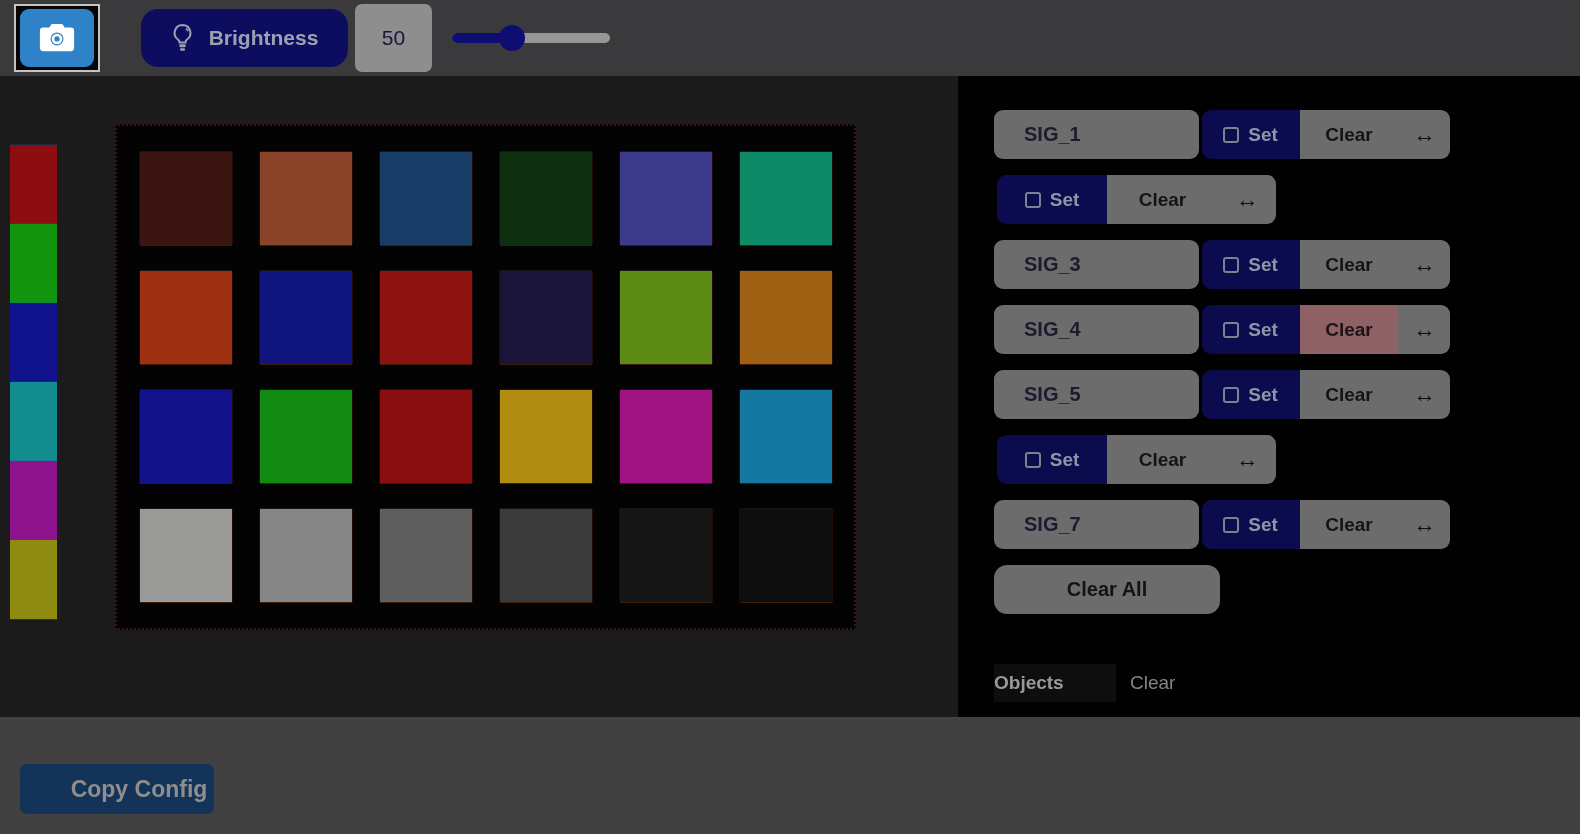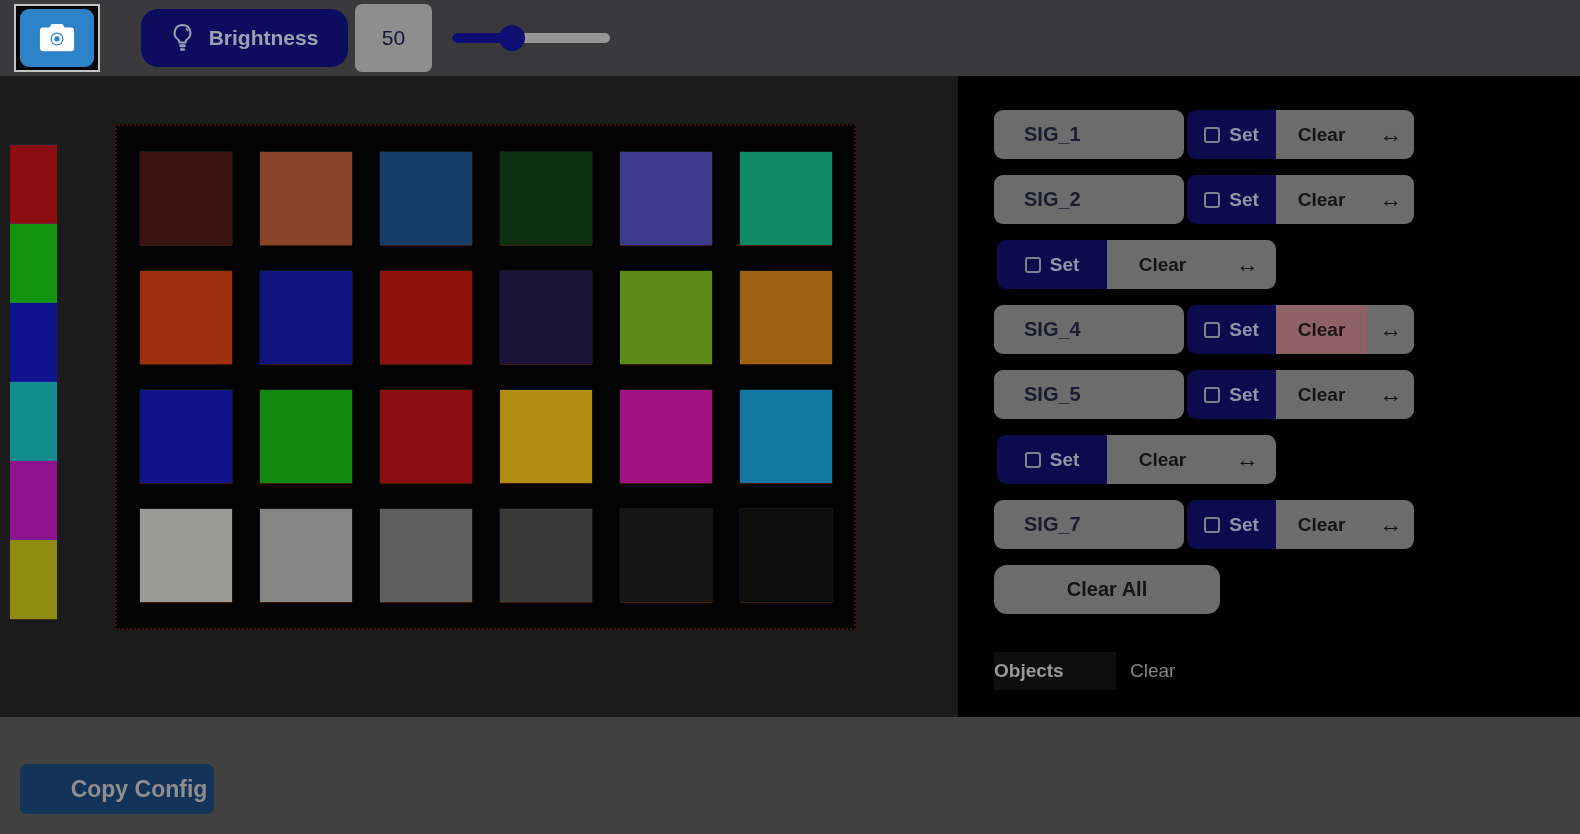--- a/index.html
+++ b/index.html
@@ -35,37 +35,37 @@
 
   .chart { position:absolute; left:115px; top:48px; width:741px; height:506px; background:#030304;
            border:2px dotted #3a150a; display:grid;
            grid-template-columns:repeat(6,92px); grid-template-rows:repeat(4,93px);
            column-gap:28px; row-gap:26px; padding:26px 23px; }
   .patch { box-shadow:0 1px 0 rgba(190,80,20,.32), 0 -1px 0 rgba(40,90,60,.28),
            1px 0 0 rgba(190,80,20,.16), -1px 0 0 rgba(40,80,200,.16); }
 
   
   .right-panel { flex:1; background:#010101; padding:34px 0 0 36px; }
-  .sig-row { display:flex; align-items:stretch; height:49px; margin-bottom:16px; width:420px; }
+  .sig-row { display:flex; align-items:stretch; height:49px; margin-bottom:16px; width:456px; }
   .sig-name { width:226px; background:#6c6c6c; border-radius:9px; display:flex; align-items:center;
               padding-left:30px; font-size:20px; font-weight:bold; color:#1b1b30; cursor:text; }
   .sig-controls { display:flex; margin-left:3px; border-radius:9px; overflow:hidden; }
   .btn-set { width:110px; background:#0b0b4e; border:none; display:flex; align-items:center; justify-content:center;
              gap:9px; color:#8d96a6; font-size:19px; font-weight:bold; font-family:inherit; cursor:pointer; }
   .checkbox { width:16px; height:16px; border:2px solid #79828f; border-radius:3px; display:inline-block; }
   .btn-clear { width:111px; background:#6c6c6c; border:none; color:#141414; font-size:19px; font-weight:bold;
                font-family:inherit; cursor:pointer; }
   .btn-clear.highlight { background:#8e6164; color:#1c1414; }
   .btn-arrow { width:58px; background:#6c6c6c; display:flex; align-items:center; justify-content:center;
                color:#0e0e0e; font-size:23px; font-weight:bold; cursor:pointer; }
 
   .clear-all { display:block; margin-top:4px; width:226px; height:49px; background:#6c6c6c; border:none;
                border-radius:13px; font-size:20px; font-weight:bold; color:#141414; font-family:inherit; cursor:pointer; }
 
-  .tabs { margin-top:38px; display:flex; align-items:center; }
+  .tabs { margin-top:50px; display:flex; align-items:center; }
   .tab { height:38px; display:flex; align-items:center; font-size:19px; cursor:pointer; }
   .tab.active { width:122px; background:#0e0e0f; color:#999999; font-weight:bold; }
   .tab.inactive { padding-left:14px; color:#848484; }
 
   
   .bottom-bar { flex:1; background:#414141; }
   .copy-config { margin:47px 0 0 20px; width:194px; height:50px; background:#133458; border:none;
                  border-radius:7px; color:#8e8e8e; font-size:23px; font-weight:bold; font-family:inherit; cursor:pointer;padding-left:44px; }
 </style>
 </head>
@@ -151,32 +151,32 @@
           <button class="btn-set">
               <span class="checkbox"></span>
               <span>Set</span>
             </button>
           <button class="btn-clear">Clear</button>
           <div class="btn-arrow">↔</div>
         </div>
       </div>
 
       <div class="sig-row">
-        <div class="sig-name">SIG_2</div>
-        <div class="sig-controls">
-          <button class="btn-set">
-              <span class="checkbox"></span>
-              <span>Set</span>
-            </button>
-          <button class="btn-clear">Clear</button>
-          <div class="btn-arrow">↔</div>
-        </div>
-      </div>
-
-      <div class="sig-row">
+        <div class="sig-controls">
+          <button class="btn-set">
+              <span class="checkbox"></span>
+              <span>Set</span>
+            </button>
+          <button class="btn-clear">Clear</button>
+          <div class="btn-arrow">↔</div>
+        </div>
+      </div>
+
+      <div class="sig-row">
+        <div class="sig-name">SIG_3</div>
         <div class="sig-controls">
           <button class="btn-set">
               <span class="checkbox"></span>
               <span>Set</span>
             </button>
           <button class="btn-clear">Clear</button>
           <div class="btn-arrow">↔</div>
         </div>
       </div>
 

